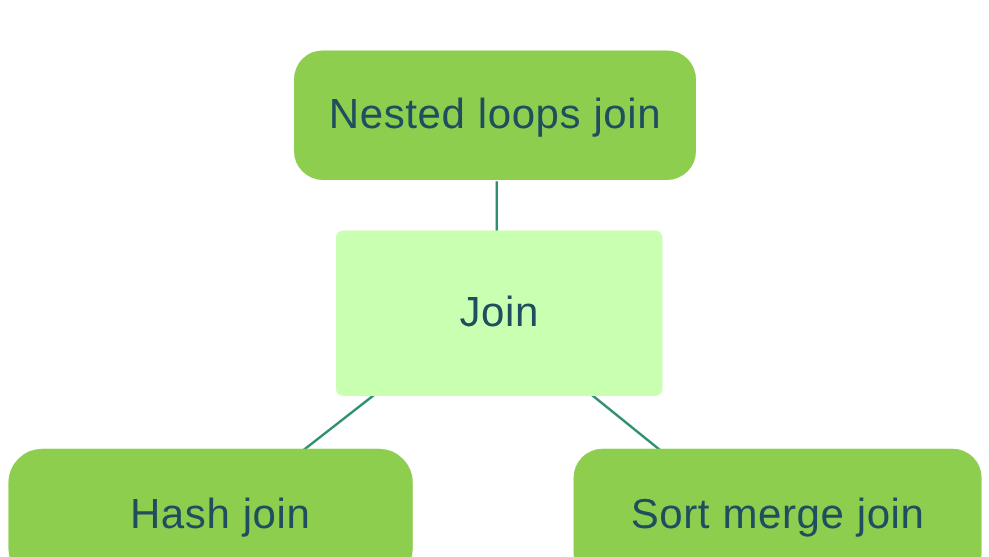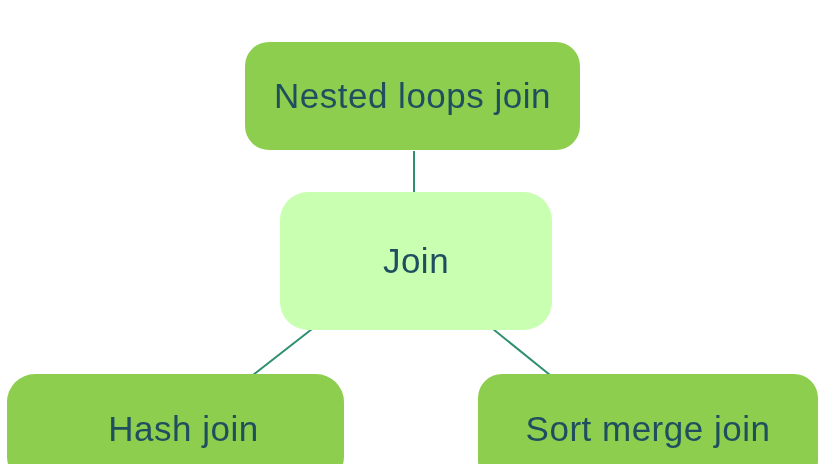--- a/index.html
+++ b/index.html
@@ -46,21 +46,21 @@
   .node-green { background: var(--node-green); }
   .node-light { background: var(--node-light-green); }
   .node-top {
     left: 245px; top: 10px;
     width: 335px; height: 108px;
     border-radius: 24px;
   }
   .node-center {
     left: 280px; top: 160px;
     width: 272px; height: 138px;
-    border-radius: 28px;
+    border-radius: 6px;
     row-gap: 14px;
   }
   .node-bottom-left {
     left: 7px; top: 342px;
     width: 337px; height: 111px;
     border-radius: 28px;
     padding-left: 16px;
   }
   .node-bottom-right {
     left: 478px; top: 342px;

